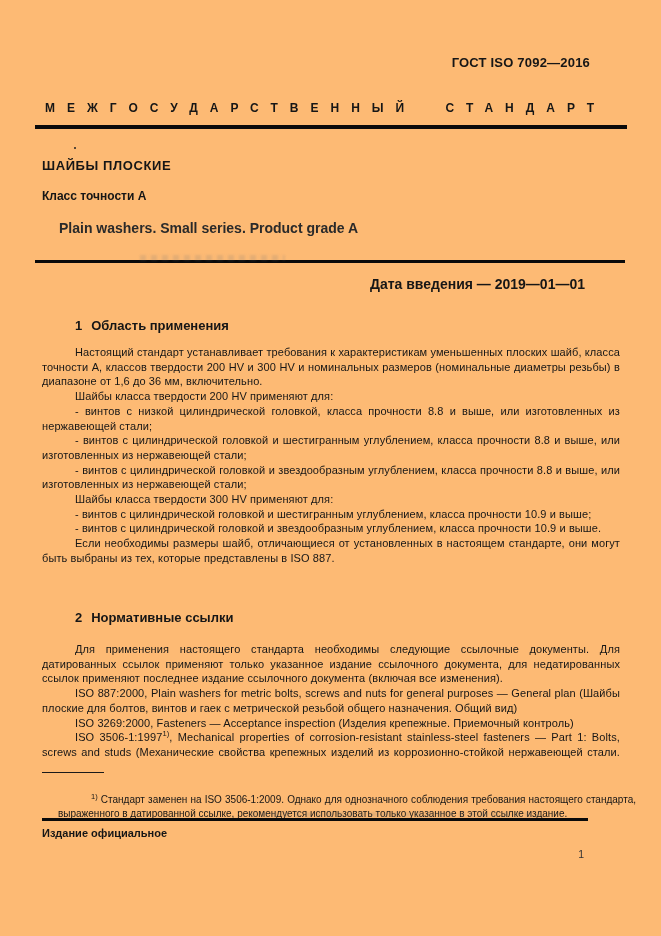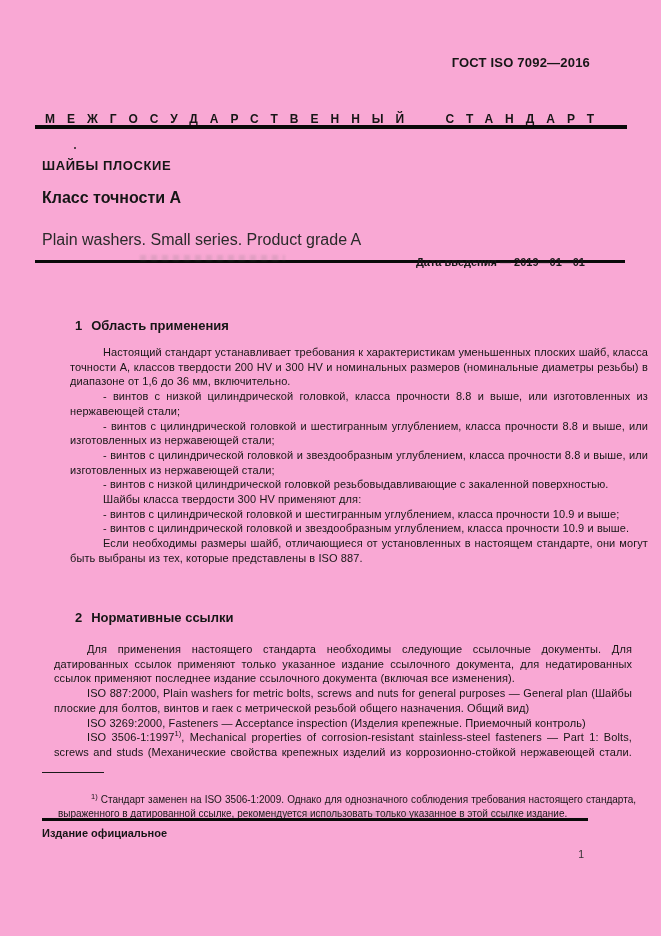--- a/index.html
+++ b/index.html
@@ -4,38 +4,38 @@
 <style>
   html, body {
     margin: 0;
     padding: 0;
     background: #ffffff;
   }
   .page {
     position: relative;
     width: 661px;
     height: 936px;
-    background: #f9a8d4;
+    background: #fdba74;
     font-family: "Liberation Sans", sans-serif;
     color: #161616;
     overflow: hidden;
   }
   
   .doc-number {
     position: absolute;
     top: 55px;
     right: 71px;
     font-size: 13px;
     font-weight: bold;
     letter-spacing: 0.2px;
     white-space: nowrap;
   }
   .standard-type {
     position: absolute;
-    top: 112px;
+    top: 101px;
     left: 45px;
     font-size: 12px;
     font-weight: bold;
     letter-spacing: 12px;
     word-spacing: 14px;
     white-space: nowrap;
   }
   .rule-top {
     position: absolute;
     top: 125px;
@@ -66,43 +66,43 @@
     font-weight: bold;
     letter-spacing: 0.6px;
     margin: 0 0 16px 0;
   }
   .title-series {
     font-size: 12px;
     font-weight: bold;
     margin: 0 0 2px 0;
   }
   .title-grade {
-    font-size: 16px;
-    font-weight: bold;
-    margin: 0 0 24px 0;
+    font-size: 12px;
+    font-weight: bold;
+    margin: 0 0 16px 0;
   }
   .title-english {
-    font-size: 16px;
-    font-weight: normal;
-    margin: 0;
+    font-size: 14px;
+    font-weight: bold;
+    margin: 17px;
     color: #2a2a2a;
   }
   .rule-mid {
     position: absolute;
     top: 260px;
     left: 35px;
     width: 590px;
     height: 3px;
     background: #0a0a0a;
   }
   .effective-date {
     position: absolute;
-    top: 256px;
+    top: 276px;
     right: 76px;
-    font-size: 11px;
+    font-size: 14px;
     font-weight: bold;
     white-space: nowrap;
   }
   
   .section-heading {
     position: absolute;
     left: 75px;
     font-size: 13px;
     font-weight: bold;
     white-space: nowrap;
@@ -113,22 +113,22 @@
 
   .body-block {
     position: absolute;
     left: 42px;
     width: 578px;
     font-size: 11px;
     line-height: 14.7px;
     letter-spacing: 0.1px;
     text-align: justify;
   }
-  .body-1 { top: 345px; height: 258px; overflow: hidden; margin-left: 28px; }
-  .body-2 { top: 642px; height: 120px; overflow: hidden; margin-left: 12px; }
+  .body-1 { top: 345px; height: 258px; overflow: hidden; }
+  .body-2 { top: 642px; height: 120px; overflow: hidden; }
   .para {
     margin: 0;
     text-indent: 33px;
   }
   .sup {
     font-size: 7.5px;
     vertical-align: super;
     line-height: 0;
   }
   
@@ -207,24 +207,24 @@
   <div class="rule-mid"></div>
   <div class="scan-smudge smudge-a"></div>
 
   <div class="effective-date">Дата введения — 2019—01—01</div>
 
   <div class="section-heading heading-1">
     <span class="sec-num">1</span><span>Область применения</span>
   </div>
   <div class="body-block body-1">
     <p class="para">Настоящий стандарт устанавливает требования к характеристикам уменьшенных плоских шайб, класса точности А, классов твердости 200 HV и 300 HV и номинальных размеров (номинальные диаметры резьбы) в диапазоне от 1,6 до 36 мм, включительно.</p>
+    <p class="para">Шайбы класса твердости 200 HV применяют для:</p>
     <p class="para">- винтов с низкой цилиндрической головкой, класса прочности 8.8 и выше, или изготовленных из нержавеющей стали;</p>
     <p class="para">- винтов с цилиндрической головкой и шестигранным углублением, класса прочности 8.8 и выше, или изготовленных из нержавеющей стали;</p>
     <p class="para">- винтов с цилиндрической головкой и звездообразным углублением, класса прочности 8.8 и выше, или изготовленных из нержавеющей стали;</p>
-    <p class="para">- винтов с низкой цилиндрической головкой резьбовыдавливающие с закаленной поверхностью.</p>
     <p class="para">Шайбы класса твердости 300 HV применяют для:</p>
     <p class="para">- винтов с цилиндрической головкой и шестигранным углублением, класса прочности 10.9 и выше;</p>
     <p class="para">- винтов с цилиндрической головкой и звездообразным углублением, класса прочности 10.9 и выше.</p>
     <p class="para">Если необходимы размеры шайб, отличающиеся от установленных в настоящем стандарте, они могут быть выбраны из тех, которые представлены в ISO 887.</p>
   </div>
 
   <div class="section-heading heading-2">
     <span class="sec-num">2</span><span>Нормативные ссылки</span>
   </div>
   <div class="body-block body-2">

